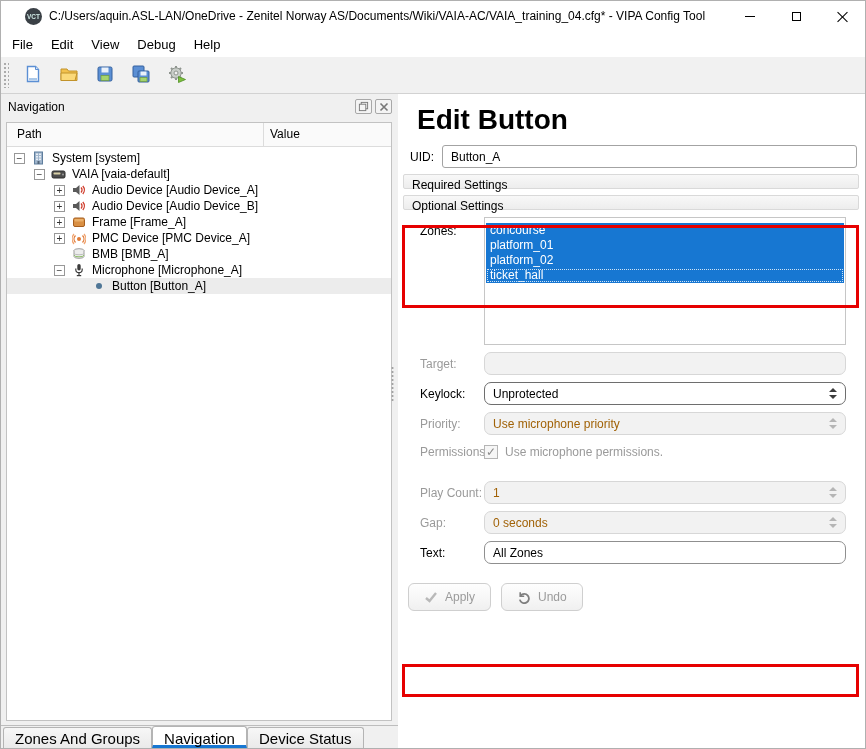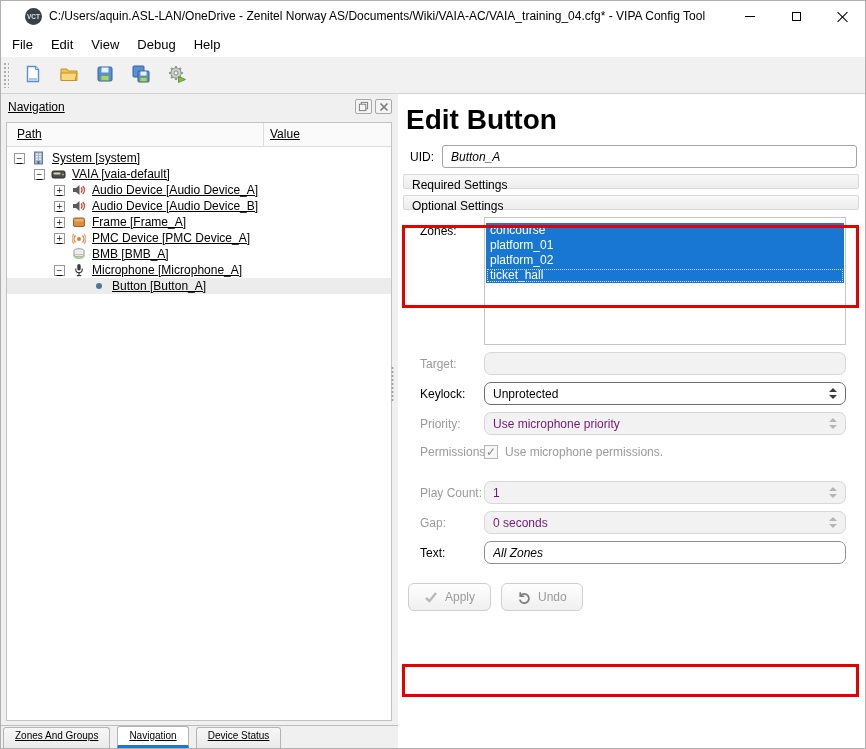--- a/index.html
+++ b/index.html
@@ -27,21 +27,21 @@
   
   .menubar { height:26px; background:#fff; display:flex; align-items:center; padding-left:2px; flex-shrink:0; }
   .menu-item { padding:4px 9px; font-size:13px; }
   
   .toolbar { height:37px; background:#f1f1f1; border-bottom:1px solid #d2d2d2; display:flex; align-items:center; flex-shrink:0; }
   .tb-handle { width:6px; height:26px; margin:0 6px 0 2px;
     background-image:radial-gradient(#ababab 1px, transparent 1.3px); background-size:4px 4px; }
   .tool-btn { width:36px; height:30px; display:flex; align-items:center; justify-content:center; background:transparent; border:none; }
   
   .main { flex:1; display:flex; position:relative; background:#f0f0f0; min-height:0; }
-  .left-col { width:397px; display:flex; flex-direction:column; flex-shrink:0;text-decoration:underline; }
+  .left-col { width:397px; display:flex; flex-direction:column; flex-shrink:0; }
   .dock-header { height:25px; display:flex; align-items:center; padding:0 6px 0 7px; }
   .dock-title { flex:1; }
   .dock-btn { width:17px; height:15px; border:1px solid #a8a8a8; border-radius:2px; background:#f4f4f4;
     display:flex; align-items:center; justify-content:center; margin-left:3px; }
   .tree-panel { margin:3px 6px 4px 5px; flex:1; background:#fff; border:1px solid #c2c2c2;
     display:flex; flex-direction:column; overflow:hidden; }
   .tree-header { height:24px; display:flex; background:#fafafa; border-bottom:1px solid #dcdcdc; flex-shrink:0; }
   .col-path { width:257px; padding-left:10px; line-height:23px; border-right:1px solid #dcdcdc; }
   .col-value { flex:1; padding-left:6px; line-height:23px; }
   .tree-body { flex:1; padding-top:3px; }
@@ -49,48 +49,48 @@
   .tree-row.selected { background:#ececec; }
   .indent-0{padding-left:7px;} .indent-1{padding-left:27px;} .indent-2{padding-left:47px;} .indent-3{padding-left:67px;}
   .expander { width:11px; height:11px; border:1px solid #989898; background:#fff; margin-right:6px;
     font-size:10px; line-height:9px; text-align:center; color:#333; flex-shrink:0; }
   .expander.exp::before{content:"−";} .expander.col::before{content:"+";}
   .expander.none { border:none; background:transparent; }
   .ticon { width:15px; height:14px; margin-right:6px; display:flex; align-items:center; justify-content:center; flex-shrink:0; }
   
   .tabbar { height:23px; border-top:1px solid #bdbdbd; display:flex; align-items:stretch; padding-left:2px; background:#f0f0f0; flex-shrink:0; }
   .tab { padding:2px 11px 0 11px; border:1px solid #b4b4b4; border-bottom:none; border-radius:3px 3px 0 0;
-    background:linear-gradient(#f7f7f7,#eaeaea); margin-right:7px; margin-top:1px; font-size:10px; }
+    background:linear-gradient(#f7f7f7,#eaeaea); margin-right:0; margin-top:1px; font-size:15px; }
   .tab.active { background:#fff; margin-top:0; border-bottom:3px solid #1777d2; padding-top:3px; }
   
   .splitter-dots { position:absolute; left:389px; top:272px; width:5px; height:36px;
     background-image:radial-gradient(#a3a3a3 1px, transparent 1.3px); background-size:5px 4px; }
   
   .right-panel { flex:1; background:#fff; position:relative; overflow:hidden; }
-  .page-title { margin:8px 0 0 8px; font-size:28px; font-weight:bold; line-height:36px; letter-spacing:0; }
+  .page-title { margin:8px 0 0 19px; font-size:28px; font-weight:bold; line-height:36px; letter-spacing:0; }
   .uid-row { display:flex; align-items:center; margin:7px 8px 0 12px; height:23px; }
   .uid-row .lbl { margin-right:8px; }
   .section-bar { margin:6px 6px 0 5px; height:15px; line-height:21px; padding-left:8px;
     background:linear-gradient(#f8f8f8,#ededed); border:1px solid #d9d9d9; border-radius:2px; }
   .row { display:flex; margin:7px 19px 0 22px; align-items:center; }
   .row .lbl { width:64px; flex-shrink:0; white-space:nowrap; }
   .row.top { align-items:flex-start; }
   .row.top .lbl { padding-top:7px; }
   .dis { color:#9a9a9a; }
   .field { flex:1; height:23px; }
   .text-input { width:100%; height:23px; border:1px solid #8f8f8f; border-radius:7px; padding:0 8px;
-    font-family:"Liberation Sans",sans-serif; font-size:12px; background:#fff; color:#000; outline:none;font-style:italic; }
+    font-family:"Liberation Sans",sans-serif; font-size:12px; background:#fff; color:#000; outline:none; }
   .uid-input { border-radius:3px; border:1px solid #a3a3a3; }
   .input-dis { background:#f2f2f2; border:1px solid #d7d7d7; border-radius:7px; height:23px; width:100%; }
   .listbox { height:128px; border:1px solid #c6c6c6; background:#fff; padding:5px 1px 1px 1px; overflow:hidden; }
   .zone-item { height:15px; line-height:15px; padding-left:4px; background:#1777d2; color:#fff; }
   .zone-item.focus { outline:1px dotted #cfe3f5; outline-offset:-2px; }
   .combo { display:flex; align-items:center; justify-content:space-between; border:1px solid #6e6e6e;
     border-radius:7px; background:#fff; padding:0 8px; height:23px; width:100%; }
-  .combo.disabled { background:#f2f2f2; border-color:#d7d7d7; color:#701a75; }
+  .combo.disabled { background:#f2f2f2; border-color:#d7d7d7; color:#a16207; }
   .arrows { display:flex; flex-direction:column; gap:3px; align-items:center; }
   .arr-up { width:0; height:0; border-left:4px solid transparent; border-right:4px solid transparent; border-bottom:4.5px solid #3c3c3c; }
   .arr-dn { width:0; height:0; border-left:4px solid transparent; border-right:4px solid transparent; border-top:4.5px solid #3c3c3c; }
   .disabled .arr-up { border-bottom-color:#b5b5b5; } .disabled .arr-dn { border-top-color:#b5b5b5; }
   .chk-row { display:flex; align-items:center; margin:8px 19px 0 22px; height:17px; }
   .checkbox { width:14px; height:14px; border:1px solid #b5b5b5; background:#f6f6f6; margin-right:7px;
     display:flex; align-items:center; justify-content:center; color:#8c8c8c; font-size:12px; }
   .checkbox::before { content:"✓"; line-height:12px; }
   .perm-list { height:123px; border:1px solid #d9d9d9; background:#fbfbfb; border-radius:2px;
     color:#9a9a9a; padding:4px 0 0 8px; line-height:15.5px; width:100%; }

